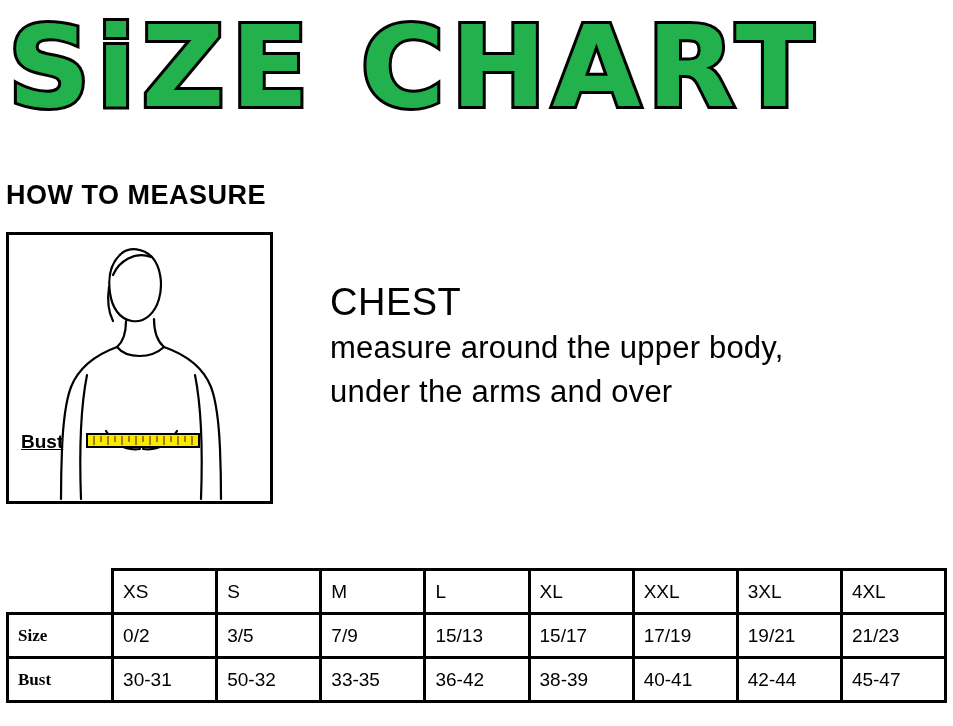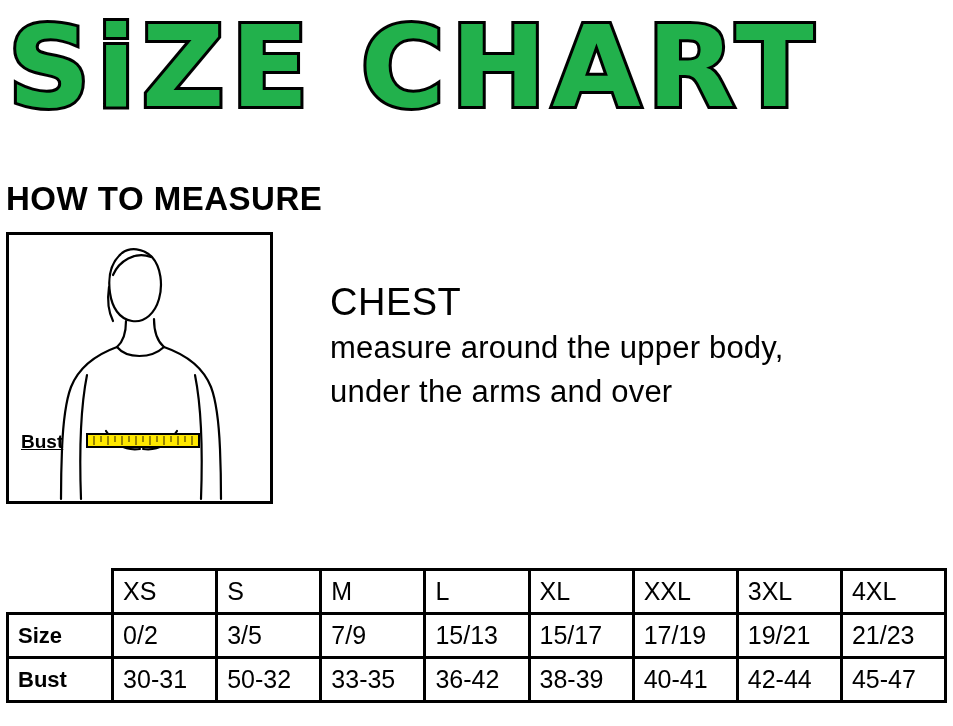--- a/index.html
+++ b/index.html
@@ -40,21 +40,21 @@
     white-space: nowrap;
     transform: scaleX(1.02);
     transform-origin: left top;
   }
 
   
   .howto {
     position: absolute;
     left: 6px;
     top: 180px;
-    font-size: 33px;
+    font-size: 27px;
     font-weight: bold;
     letter-spacing: 0.5px;
   }
 
   
   .figure-box {
     position: absolute;
     left: 6px;
     top: 232px;
     width: 267px;
@@ -106,33 +106,34 @@
     width: 941px;
   }
   table.size-table {
     border-collapse: collapse;
     width: 941px;
     table-layout: fixed;
   }
   table.size-table td {
     border: 3px solid #000000;
     height: 44px;
-    font-size: 25px;
+    font-size: 19px;
     padding: 0 0 0 9px;
     vertical-align: middle;
     box-sizing: border-box;
   }
   table.size-table td.corner {
     border-top: none;
     border-left: none;
     border-right: 3px solid #000000;
   }
   table.size-table td.rowhead {
     font-weight: bold;
-    font-size: 22px;
+    font-size: 17px;
+    font-family: Liberation Serif, serif;
   }
   .col-label { width: 105px; }
   .col-data { width: 104px; }
 </style>
 </head>
 <body>
 
 <div class="title-wrap">
   <div class="title-text">SiZE CHART</div>
 </div>

